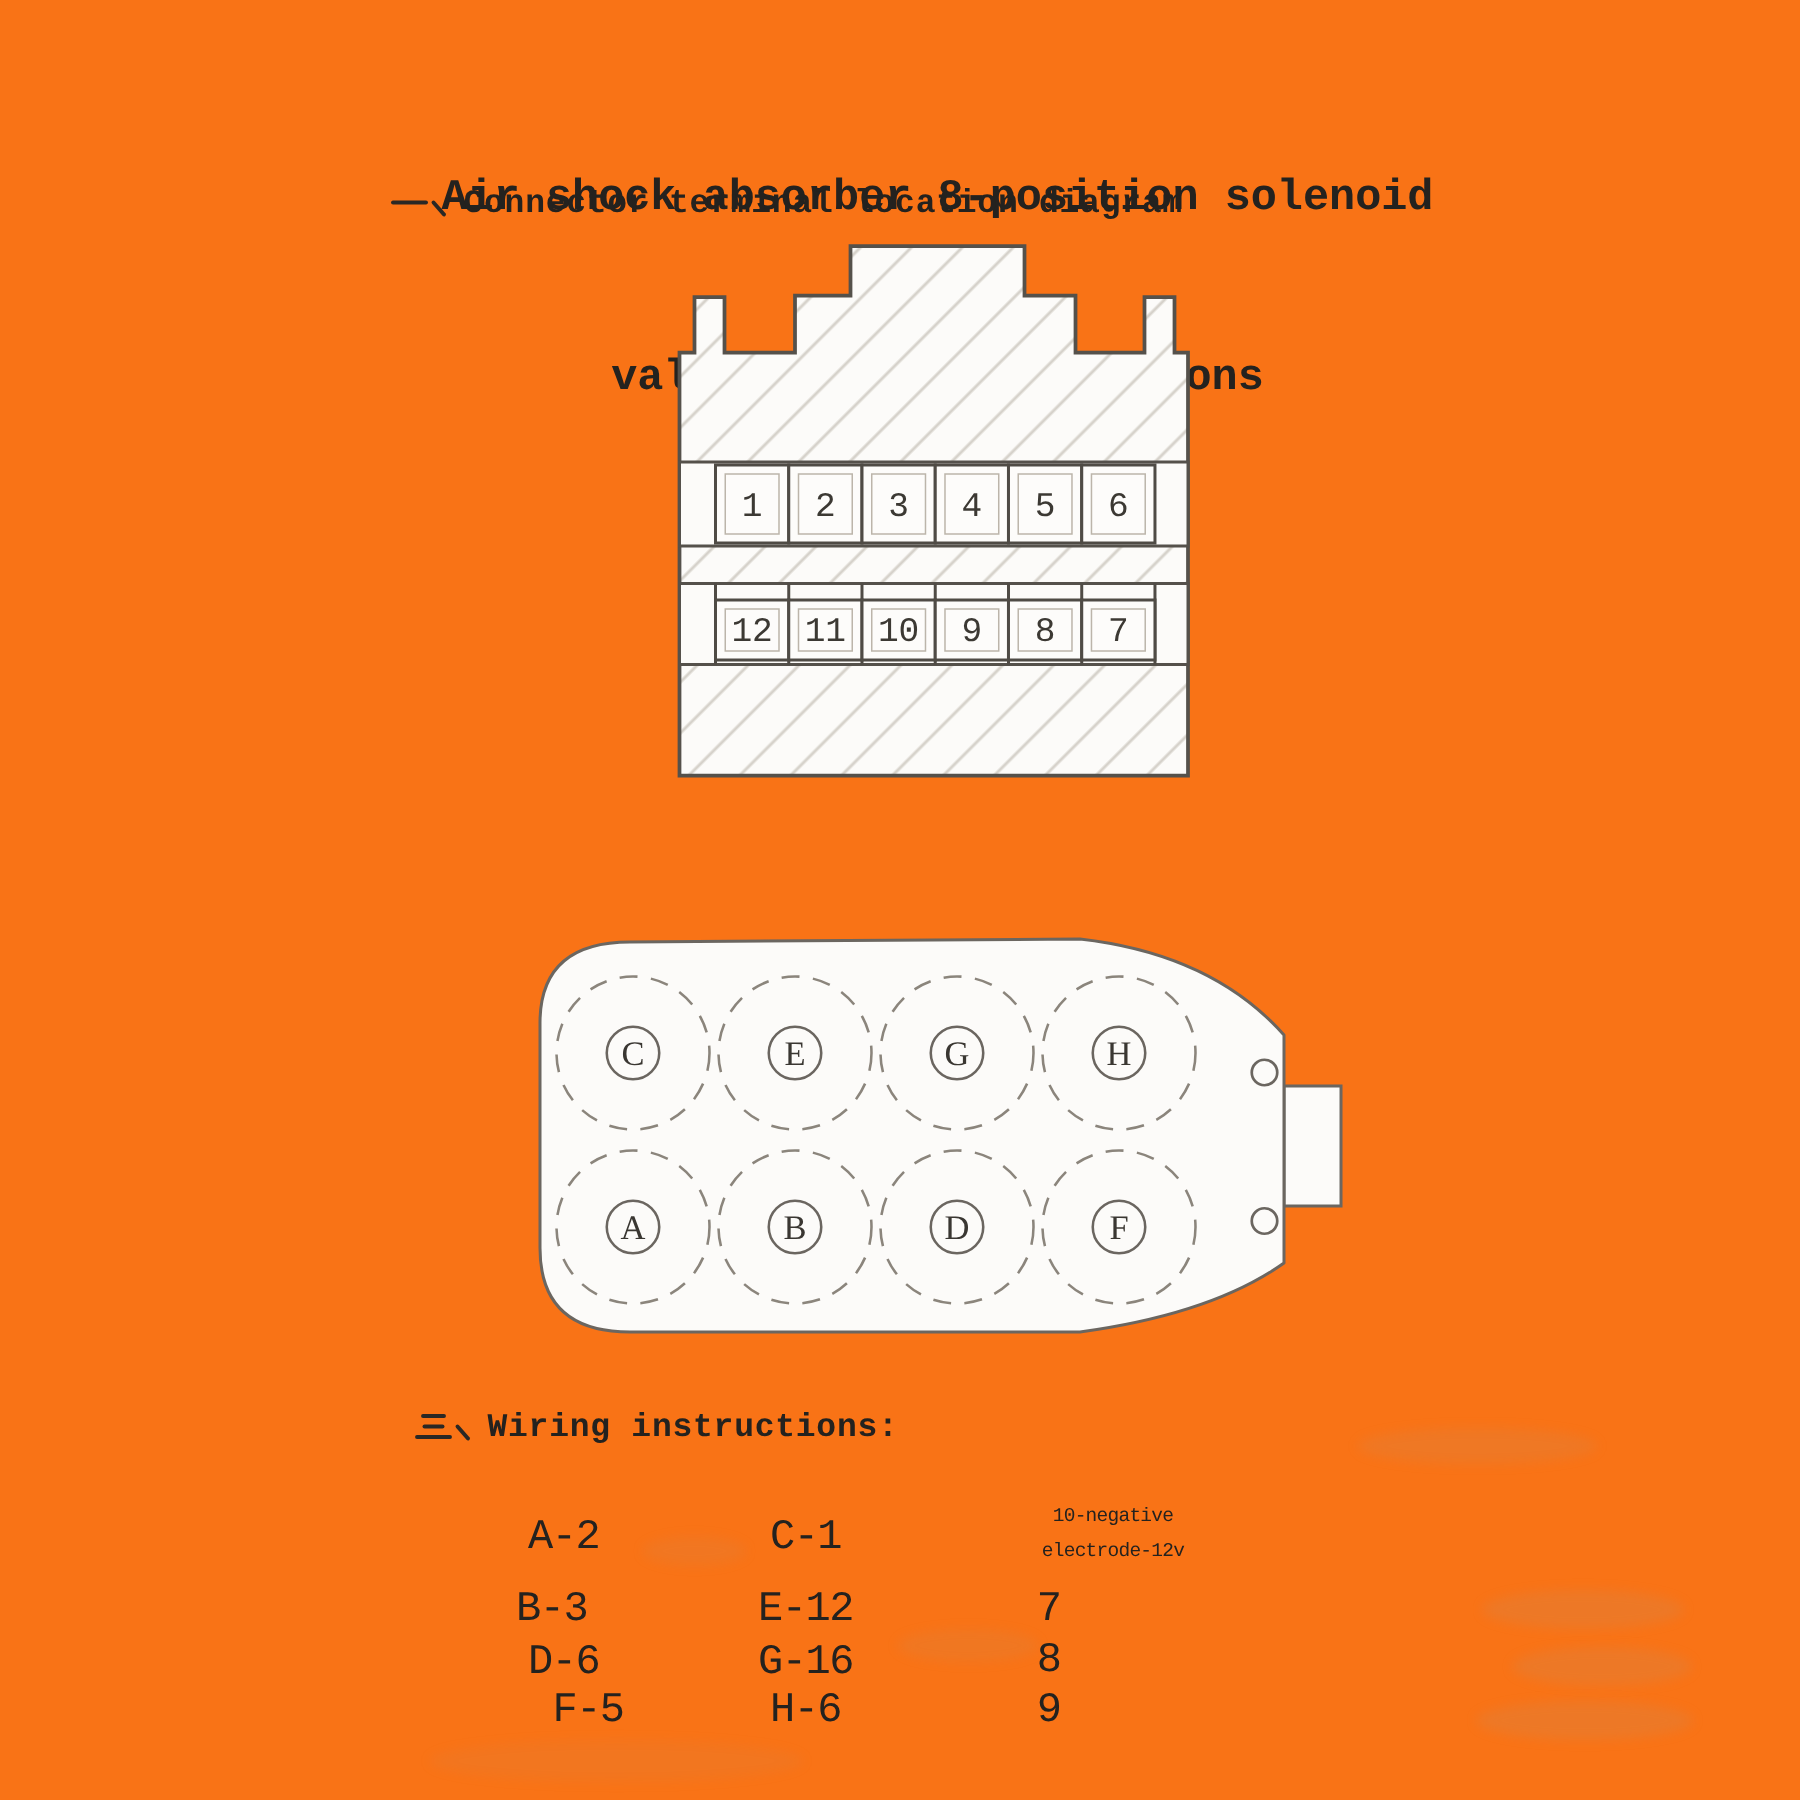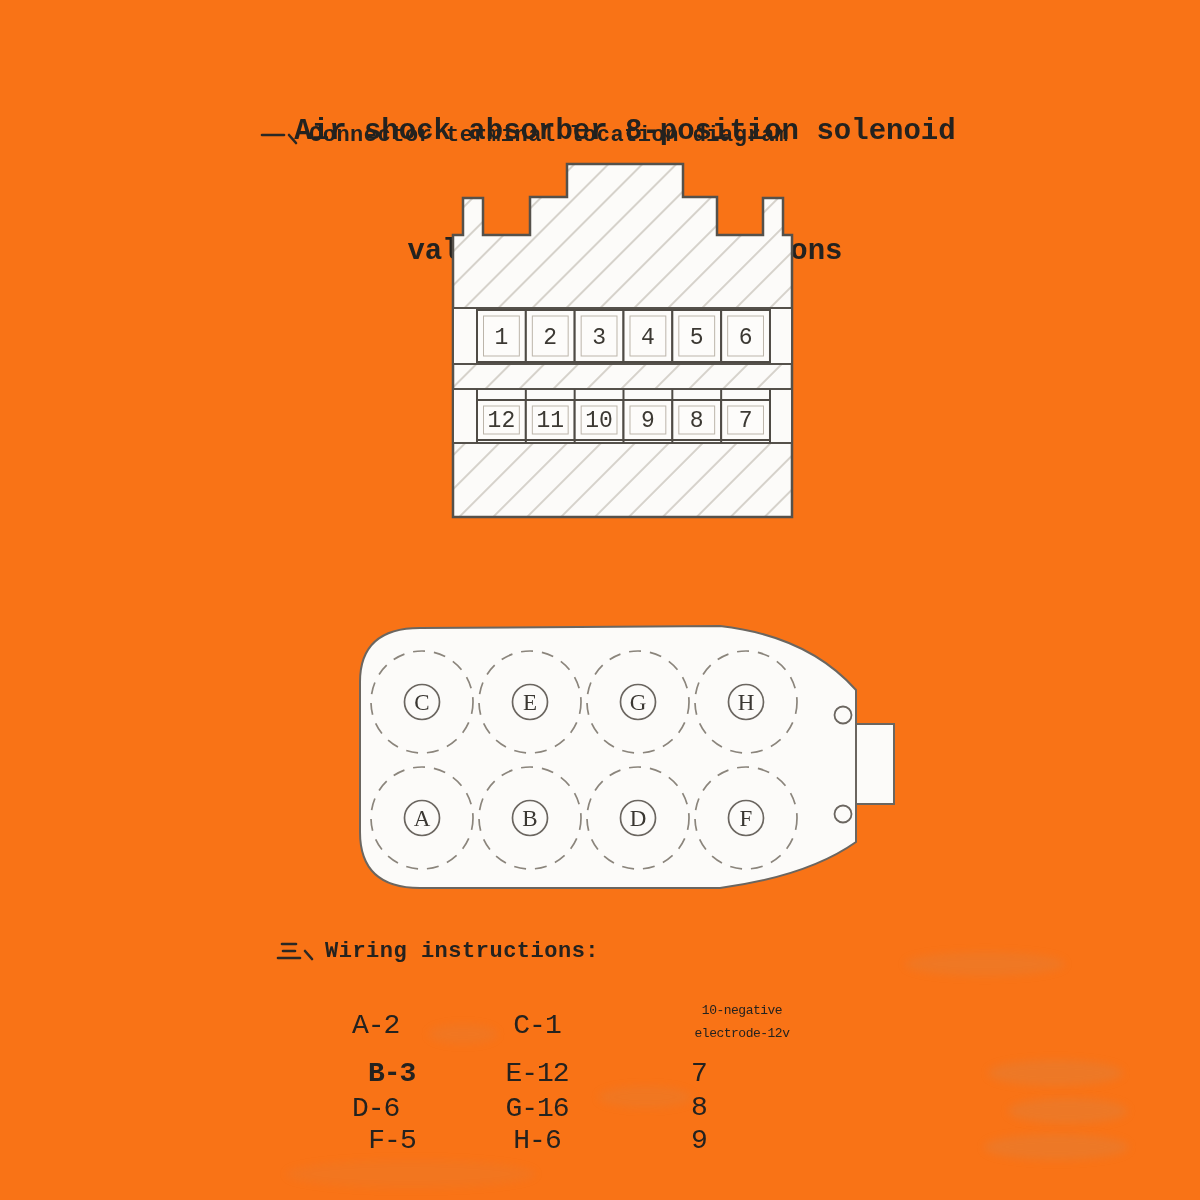--- a/index.html
+++ b/index.html
@@ -144,21 +144,21 @@
       <line x1="6" y1="6" x2="20" y2="6"></line>
       <line x1="7" y1="13" x2="19" y2="13"></line>
       <line x1="2" y1="20" x2="24" y2="20"></line>
       <path d="M29,13 L36,21"></path>
     </svg>
     <span class="txt">Wiring instructions:</span>
   </div>
 
   <div id="wiring-col1" style="position: static;">
       <div class="wiring-item" style="left: 352px; top: 1010px; width: 80px;">A-2</div>
-      <div class="wiring-item" style="left: 368px; top: 1058px; width: 80px; font-weight: bold;">B-3</div>
+      <div class="wiring-item" style="left: 344px; top: 1058px; width: 80px;">B-3</div>
       <div class="wiring-item" style="left: 352px; top: 1093px; width: 80px;">D-6</div>
       <div class="wiring-item" style="left: 352px; top: 1125px; width: 80px; text-align: center;">F-5</div>
     </div>
   <div id="wiring-col2" style="position: static;">
       <div class="wiring-item w-center" style="left: 498px; top: 1010px; width: 78px;">C-1</div>
       <div class="wiring-item w-center" style="left: 498px; top: 1058px; width: 78px;">E-12</div>
       <div class="wiring-item w-center" style="left: 498px; top: 1093px; width: 78px;">G-16</div>
       <div class="wiring-item w-center" style="left: 498px; top: 1125px; width: 78px;">H-6</div>
     </div>
   <div class="col3-header">

